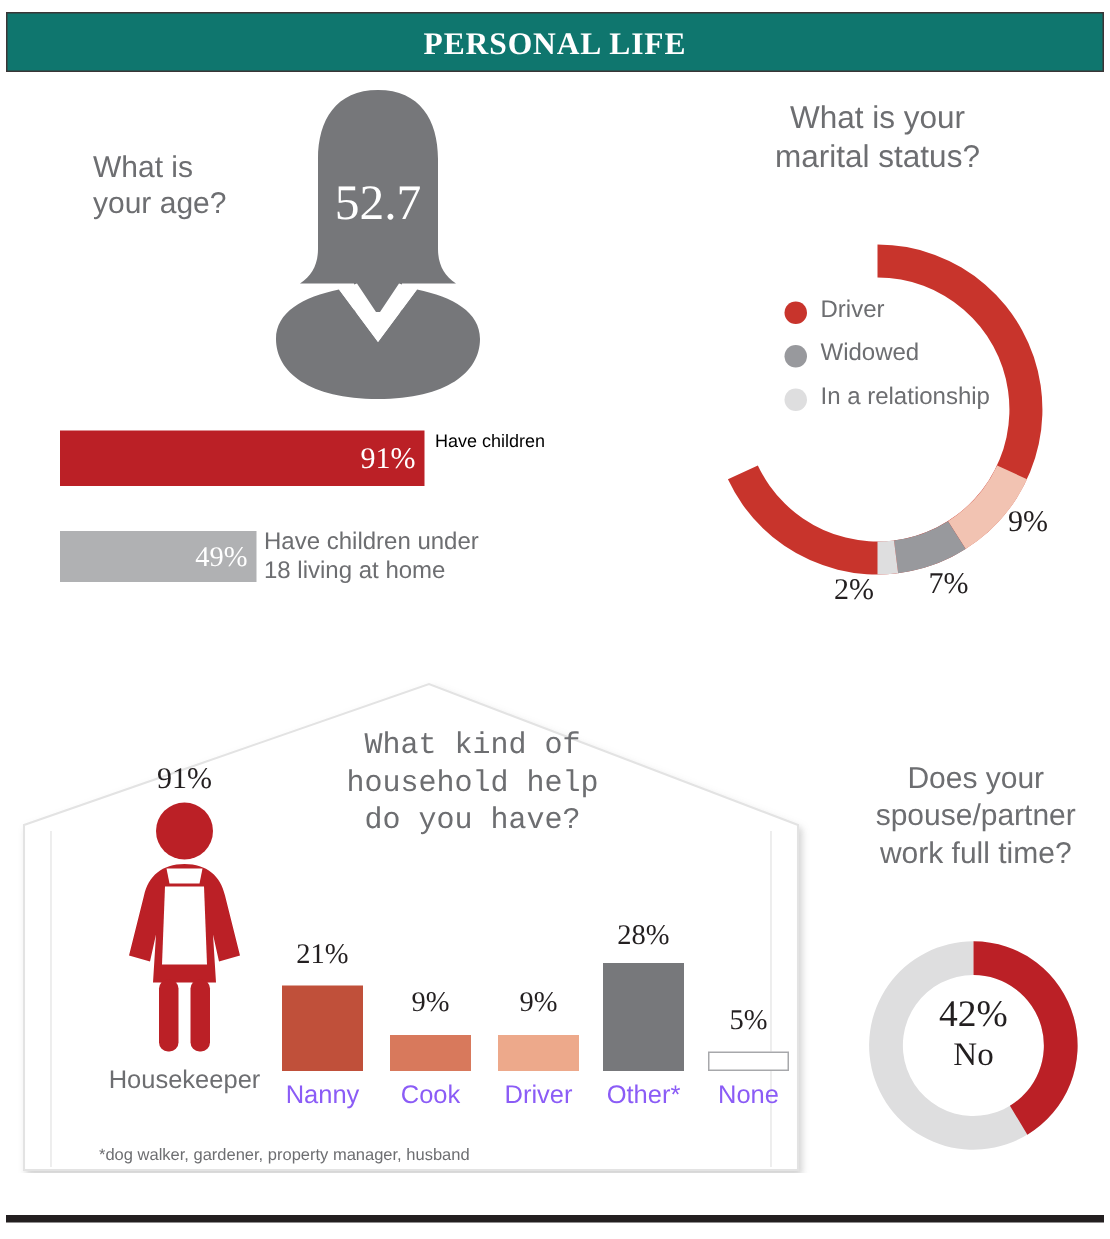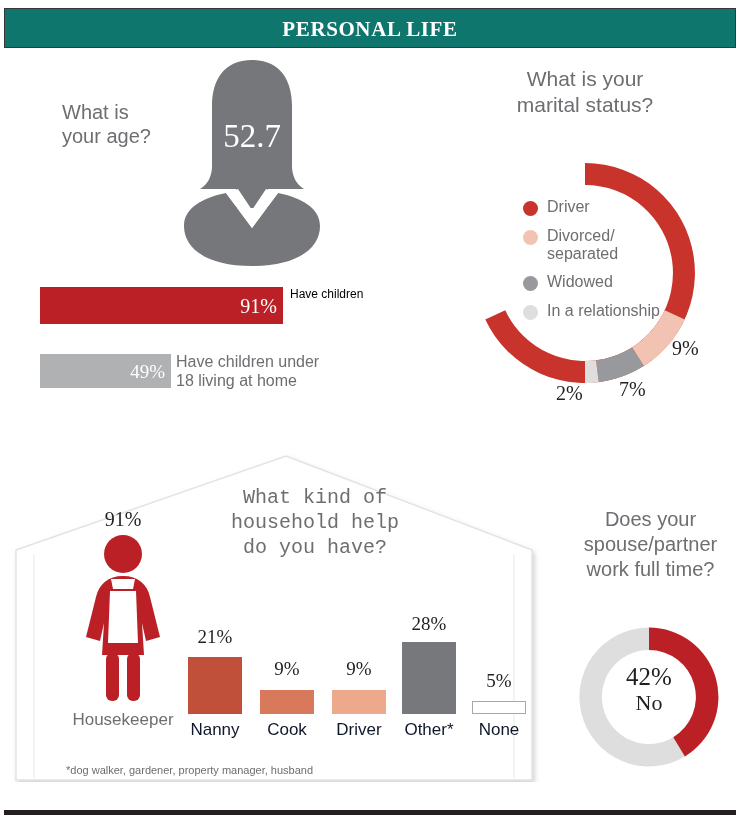--- a/index.html
+++ b/index.html
@@ -107,21 +107,21 @@
   }
 
   .help-bar-group{position:absolute;bottom:0;width:58px;}
   .help-bar-value{
     position:absolute;left:0;width:58px;text-align:center;
     font-size:19px;color:#231f20;
   }
   .help-bar{position:absolute;left:2px;width:54px;bottom:26px;}
   .help-bar-label{
     position:absolute;left:-9px;width:76px;bottom:0;text-align:center;
-    font-size:17px;color:#0f172a;white-space:nowrap;
+    font-size:17px;color:#8b5cf6;white-space:nowrap;
   }
 
   #help-footnote{
     position:absolute;left:66px;top:764px;
     font-size:11px;color:#6d6e71;
   }
 
   
   #spouse-question{
     position:absolute;left:568px;top:507px;width:165px;text-align:center;
@@ -195,24 +195,20 @@
 
 <div id="marital-82" class="serif">82%</div>
 <div id="marital-9" class="serif">9%</div>
 <div id="marital-7" class="serif">7%</div>
 <div id="marital-2" class="serif">2%</div>
 
 <div id="marital-legend">
   <div class="legend-row">
     <span class="legend-dot" style="background:#c8342c"></span>
     <span class="legend-text">Driver</span>
-  </div>
-  <div class="legend-row">
-    <span class="legend-dot" style="background:#f2c3b2"></span>
-    <span class="legend-text" style="width:120px">Divorced/<br>separated</span>
   </div>
   <div class="legend-row">
     <span class="legend-dot" style="background:#98999d"></span>
     <span class="legend-text">Widowed</span>
   </div>
   <div class="legend-row">
     <span class="legend-dot" style="background:#dededf"></span>
     <span class="legend-text">In a relationship</span>
   </div>
 </div>

